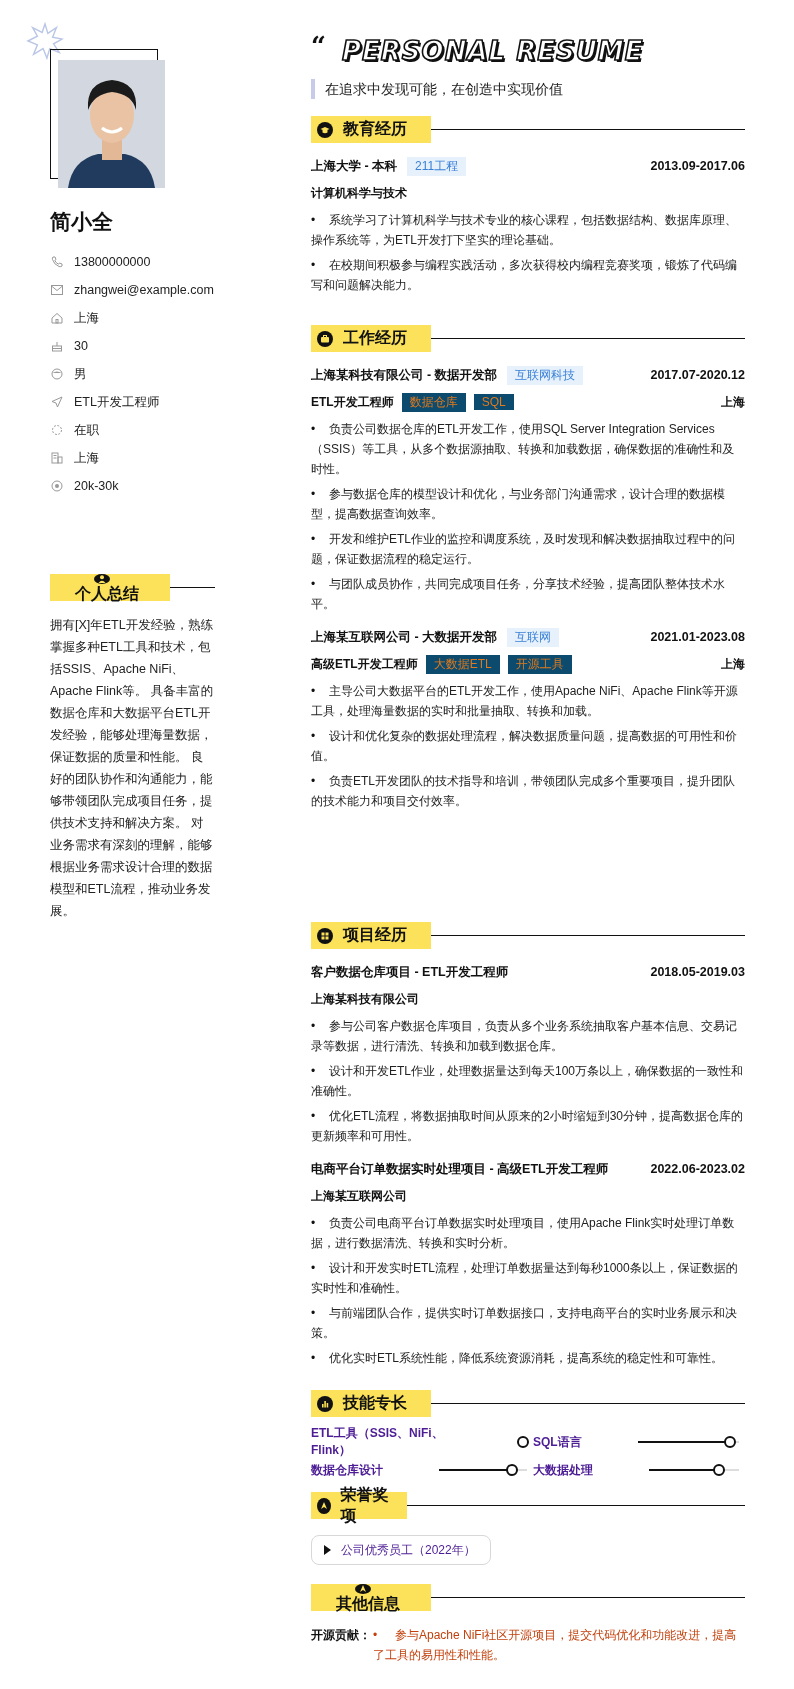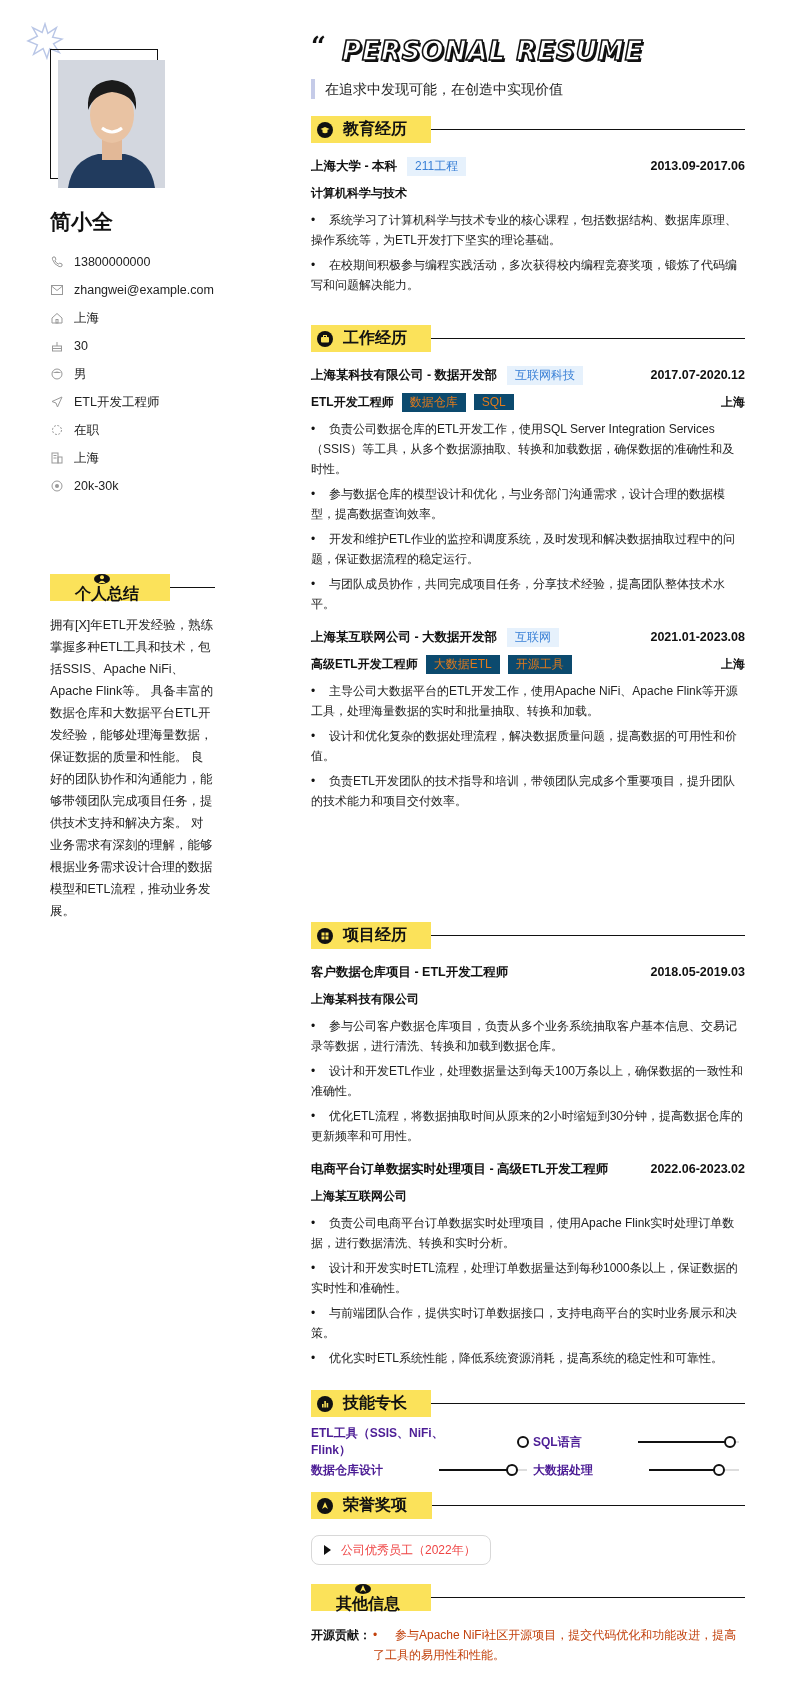--- a/index.html
+++ b/index.html
@@ -31,21 +31,21 @@
   .tag-orange { background: #0c4a6e; color: #e07a1c; font-weight: normal; padding: 1px 8px; margin-left: 8px; font-size: 12px; }
   .sub { font-size: 12px; font-weight: bold; color: #111; height: 22px; display: flex; align-items: center; justify-content: space-between; margin-top: 5px; }
   ul.bul { list-style: none; margin-top: 6px; }
   ul.bul li { font-size: 12px; line-height: 20px; color: #222; margin-bottom: 5px; text-indent: 0; }
   ul.bul li::before { content: "•"; display: inline-block; width: 18px; color: #111; }
   .skills { display: grid; grid-template-columns: 222px 212px; row-gap: 10px; margin-top: 16px; }
   .skill { display: flex; align-items: center; font-size: 12px; font-weight: bold; color: #4c1d95; height: 18px; gap: 48px; }
   .skill .track { flex: 1; height: 2px; background: #ddd; margin-left: 8px; position: relative; margin-right: 6px; }
   .skill .fill { position: absolute; left: 0; top: 0; height: 2px; background: #111; }
   .skill .knob { position: absolute; top: -5px; width: 12px; height: 12px; border: 2px solid #111; border-radius: 50%; background: #fff; }
-  .award { display: inline-flex; align-items: center; border: 1px solid #d8d8d8; border-radius: 8px; height: 30px; padding: 0 14px 0 12px; font-size: 12px; color: #ef4444; margin-top: 16px; }
+  .award { display: inline-flex; align-items: center; border: 1px solid #d8d8d8; border-radius: 8px; height: 30px; padding: 0 14px 0 12px; font-size: 12px; color: #4c1d95; margin-top: 16px; }
   .award .tri { width: 0; height: 0; border-left: 7px solid #111; border-top: 5px solid transparent; border-bottom: 5px solid transparent; margin-right: 10px; }
   .other { display: flex; font-size: 12px; line-height: 20px; margin-top: 14px; }
   .other .lbl { font-weight: bold; color: #111; width: 62px; flex-shrink: 0; }
   .other .txt { color: #c2410c; }
   .other .txt::before { content: "•"; display: inline-block; width: 22px; margin-left: 0; }
 </style>
 </head>
 <body>
 
 <div class="left">
@@ -348,21 +348,21 @@
           <span class="track">
             <span class="fill" style="width:78%"></span>
             <span class="knob" style="left:calc(78% - 6px)"></span>
           </span>
         </div>
     </div>
   </div>
 
   <div class="section" style="top:1492px;">
     <div class="sec-head">
-      <div class="sec-tag" style="width:121px;">
+      <div class="sec-tag" style="width:96px;">
         <span class="bubble">
             <svg width="10" height="10" viewBox="0 0 10 10">
               <path d="M5 1 L8 8 L5 6 L2 8 Z" fill="#fbe25a"></path>
             </svg>
           </span>
         <span>荣誉奖项</span>
       </div>
       <div class="sec-line"></div>
     </div>
     <div class="award">

